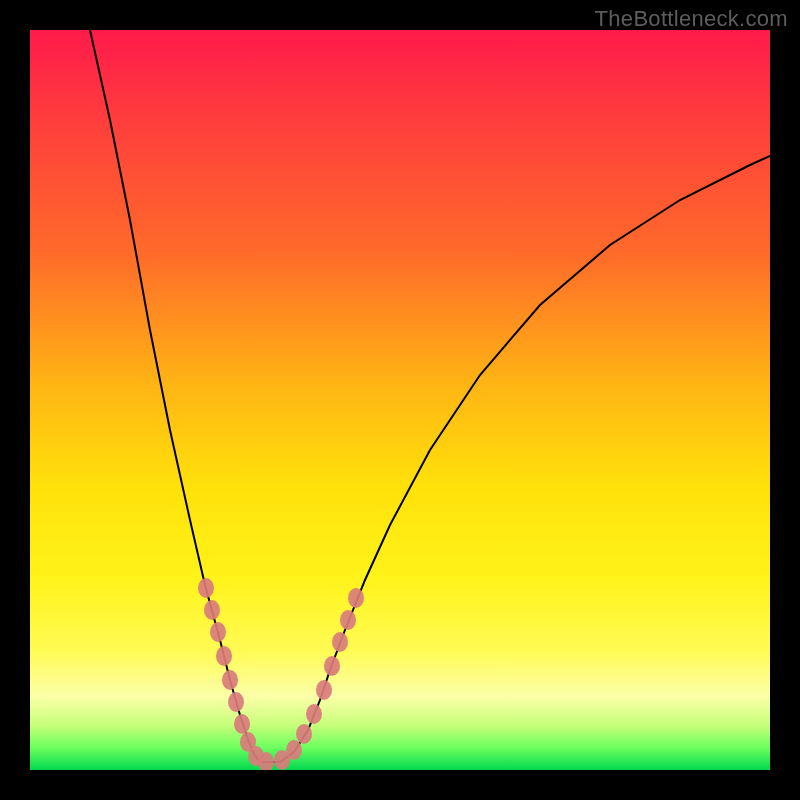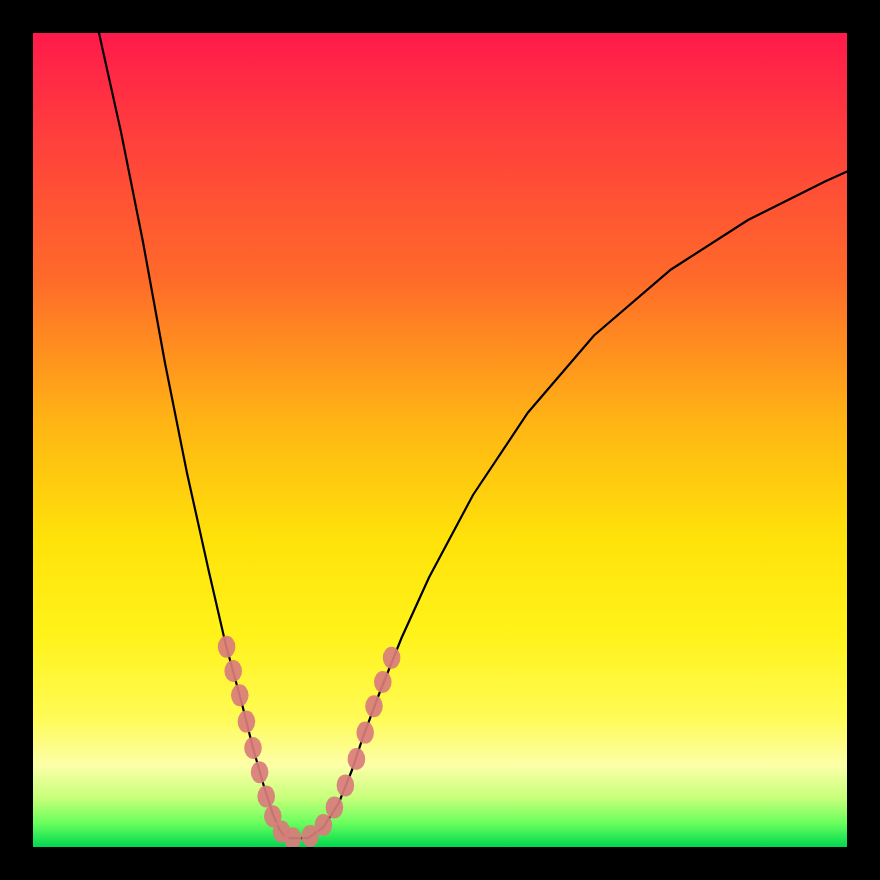--- a/index.html
+++ b/index.html
@@ -63,20 +63,21 @@
   .marker {
     fill: #d97c7c;
     stroke: none;
     opacity: 0.92;
   }
 </style>
 </head>
 <body>
 
 <div id="frame">
+  <div id="watermark">TheBottleneck.com</div>
 
   <div id="plot-area">
     <svg id="chart-svg" viewBox="0 0 740 740">
       <path id="curve-left" class="curve" d="M 60 0 L 80 90 L 100 190 L 120 300 L 140 400 L 160 490 L 175 555 L 190 610 L 200 650 L 210 685 L 218 710 L 224 724 L 230 732"></path>
       <path id="curve-right" class="curve" d="M 230 732 L 250 732 L 264 722 L 278 700 L 290 670 L 300 640 L 315 600 L 335 550 L 360 495 L 400 420 L 450 345 L 510 275 L 580 215 L 650 170 L 720 135 L 740 126"></path>
       <g id="markers-left">
           <ellipse cx="176" cy="558" rx="8" ry="10" class="marker"></ellipse>
           <ellipse cx="182" cy="580" rx="8" ry="10" class="marker"></ellipse>
           <ellipse cx="188" cy="602" rx="8" ry="10" class="marker"></ellipse>
           <ellipse cx="194" cy="626" rx="8" ry="10" class="marker"></ellipse>

